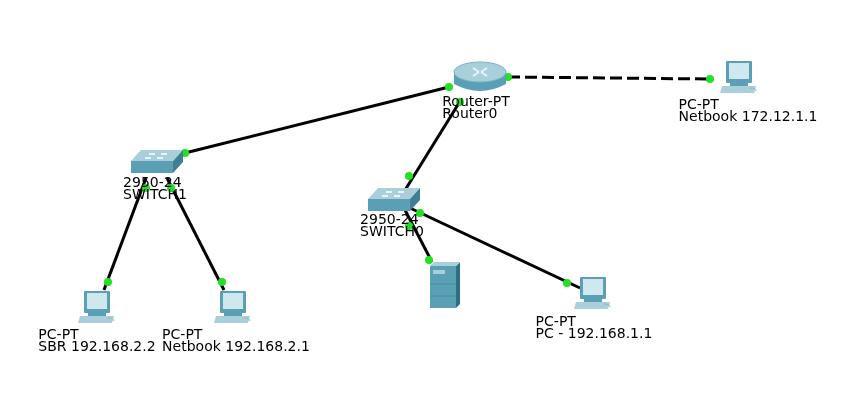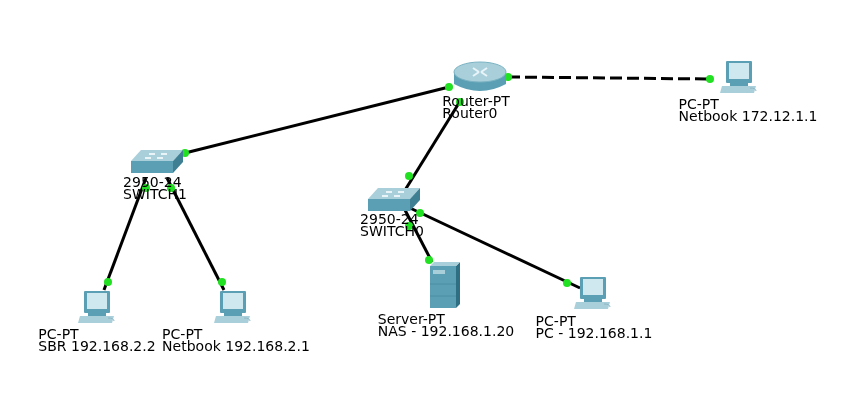--- a/index.html
+++ b/index.html
@@ -147,24 +147,20 @@
   </div>
 
   <svg class="device" style="left:428px;top:260px;" width="36" height="50" viewBox="0 0 36 50">
     <path d="M2 6 L28 6 L28 48 L2 48 Z" fill="#5b9fb4"></path>
     <path d="M28 6 L32 2 L32 44 L28 48 Z" fill="#2f6f83"></path>
     <path d="M2 6 L6 2 L32 2 L28 6 Z" fill="#a9cfdb"></path>
     <rect x="5" y="10" width="12" height="4" fill="#a9cfdb"></rect>
     <line x1="2" y1="24" x2="28" y2="24" stroke="#4a8ea3"></line>
     <line x1="2" y1="36" x2="28" y2="36" stroke="#4a8ea3"></line>
   </svg>
-  <div class="label" style="left:446px;top:313px;">
-    <div>Server-PT</div>
-    <div>NAS - 192.168.1.20</div>
-  </div>
 
   <svg class="device" style="left:574px;top:276px;" width="38" height="36" viewBox="0 0 38 36">
     <rect x="6" y="1" width="26" height="22" rx="1" fill="#5b9fb4"></rect>
     <rect x="9" y="3" width="20" height="16" fill="#cfe8f0"></rect>
     <path d="M2 26 L36 26 L34 33 L0 33 Z" fill="#a9cfdb"></path>
     <rect x="10" y="23" width="18" height="3" fill="#5b9fb4"></rect>
     <path d="M30 28 Q36 28 36 31" stroke="#8fb8c4" fill="none"></path>
   </svg>
   <div class="label" style="left:594px;top:315px;">
     <div>PC-PT</div>

